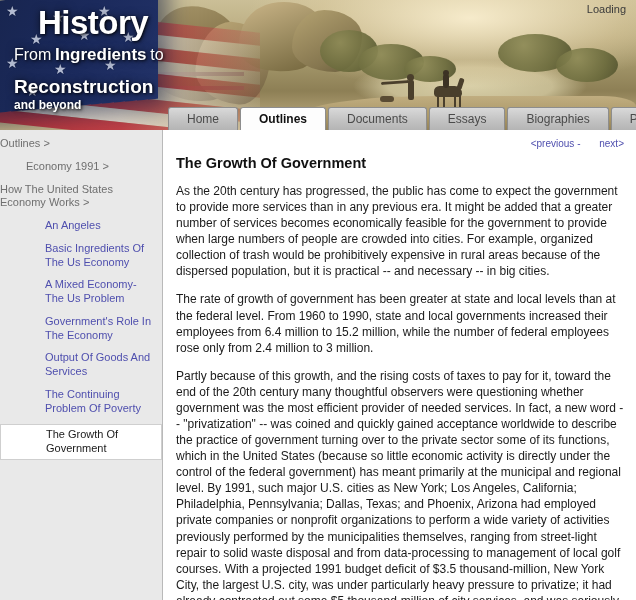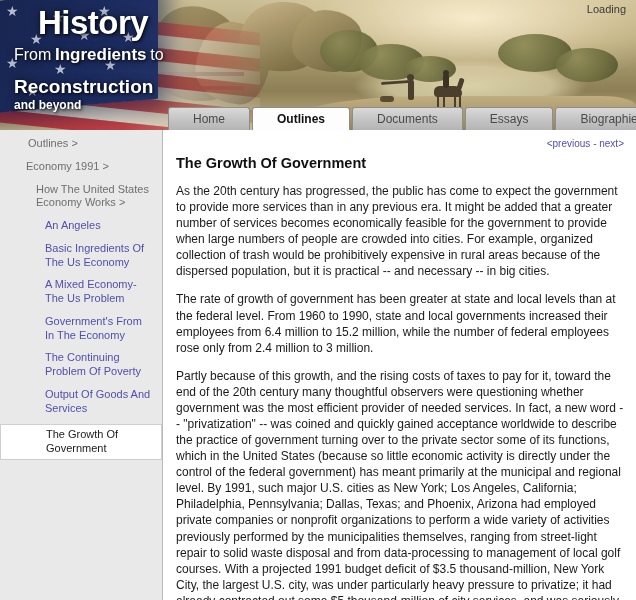--- a/index.html
+++ b/index.html
@@ -160,21 +160,21 @@
   .tabbar {
     position: absolute;
     left: 168px; top: 107px;
     height: 23px;
     display: flex;
     gap: 2px;
     z-index: 7;
   }
   .tab {
     height: 23px;
-    padding: 0 24px;
+    padding: 0 18px;
     display: flex; align-items: center; justify-content: center;
     font-size: 12px;
     color: #4a4a4a;
     background: linear-gradient(to bottom, #d9d9d9 0%, #c3c3c3 55%, #b4b4b4 100%);
     border: 1px solid #8d8d8d;
     border-bottom: none;
     border-radius: 3px 3px 0 0;
     white-space: nowrap;
   }
   .tab.active {
@@ -199,23 +199,23 @@
     border-right: 1px solid #b9b9b9;
     padding-top: 7px;
     overflow: hidden;
   }
   .crumb {
     font-size: 11px;
     color: #6f6f6f;
     line-height: 1.25;
     margin-bottom: 9px;
   }
-  .crumb.l0 { padding-left: 28px; }
+  .crumb.l0 { padding-left: 0; }
   .crumb.l1 { padding-left: 26px; }
-  .crumb.l2 { padding-left: 36px; padding-right: 6px; }
+  .crumb.l2 { padding-right: 6px; }
 
   .side-link {
     display: block;
     font-size: 11px;
     color: #4f4fae;
     line-height: 1.25;
     padding: 0 8px 0 45px;
     margin-bottom: 9px;
     text-decoration: none;
     cursor: pointer;
@@ -237,21 +237,21 @@
     padding: 8px 10px 0 12px;
     overflow: hidden;
   }
   .pager {
     text-align: right;
     font-size: 10px;
     color: #4f4fae;
     margin: 0 0 6px 0;
     padding-right: 2px;
   }
-  .pager a { color: #4f4fae; text-decoration: none; cursor: pointer; }
+  .pager a { color: #4f4fae; text-decoration: none; cursor: pointer; margin-left: 16px; }
   .page-title {
     font-size: 14.5px;
     font-weight: bold;
     color: #111111;
     margin: 0 0 12px 0;
   }
   .para {
     font-size: 12px;
     line-height: 1.34;
     color: #1a1a1a;
@@ -341,23 +341,23 @@
   <div class="content-wrap">
 
     <div class="sidebar">
       <div class="crumb l0">Outlines &gt;</div>
       <div class="crumb l1">Economy 1991 &gt;</div>
       <div class="crumb l2">How The United States Economy Works &gt;</div>
 
       <a class="side-link">An Angeles</a>
       <a class="side-link">Basic Ingredients Of The Us Economy</a>
       <a class="side-link">A Mixed Economy-The Us Problem</a>
-      <a class="side-link">Government's From In The Economy</a>
+      <a class="side-link">Government's Role In The Economy</a>
+      <a class="side-link">Output Of Goods And Services</a>
       <a class="side-link">The Continuing Problem Of Poverty</a>
-      <a class="side-link">Output Of Goods And Services</a>
       <a class="side-link current">The Growth Of Government</a>
     </div>
 
     <div class="main">
       <div class="pager">
         <a>&lt;previous</a><span> - </span><a>next&gt;</a>
       </div>
       <h1 class="page-title">The Growth Of Government</h1>
       <p class="para">As the 20th century has progressed, the public has come to expect the government to provide more services than in any previous era. It might be added that a greater number of services becomes economically feasible for the government to provide when large numbers of people are crowded into cities. For example, organized collection of trash would be prohibitively expensive in rural areas because of the dispersed population, but it is practical -- and necessary -- in big cities.</p>
       <p class="para">The rate of growth of government has been greater at state and local levels than at the federal level. From 1960 to 1990, state and local governments increased their employees from 6.4 million to 15.2 million, while the number of federal employees rose only from 2.4 million to 3 million.</p>

